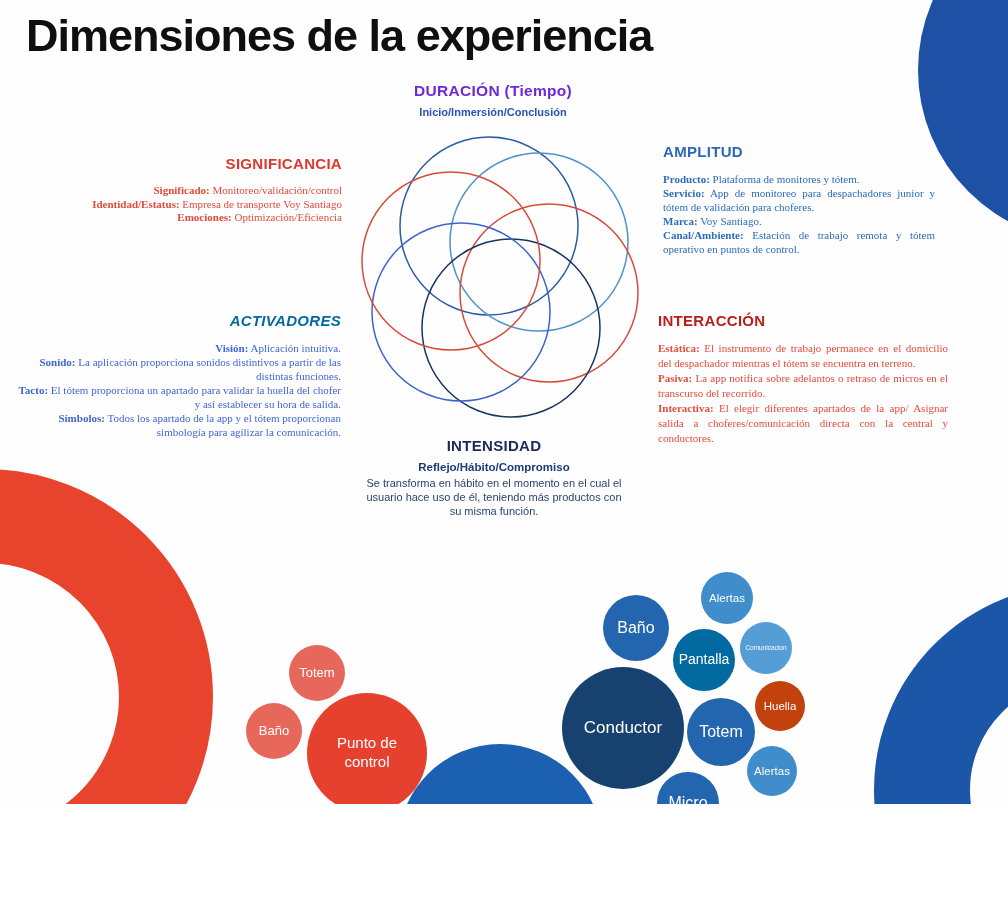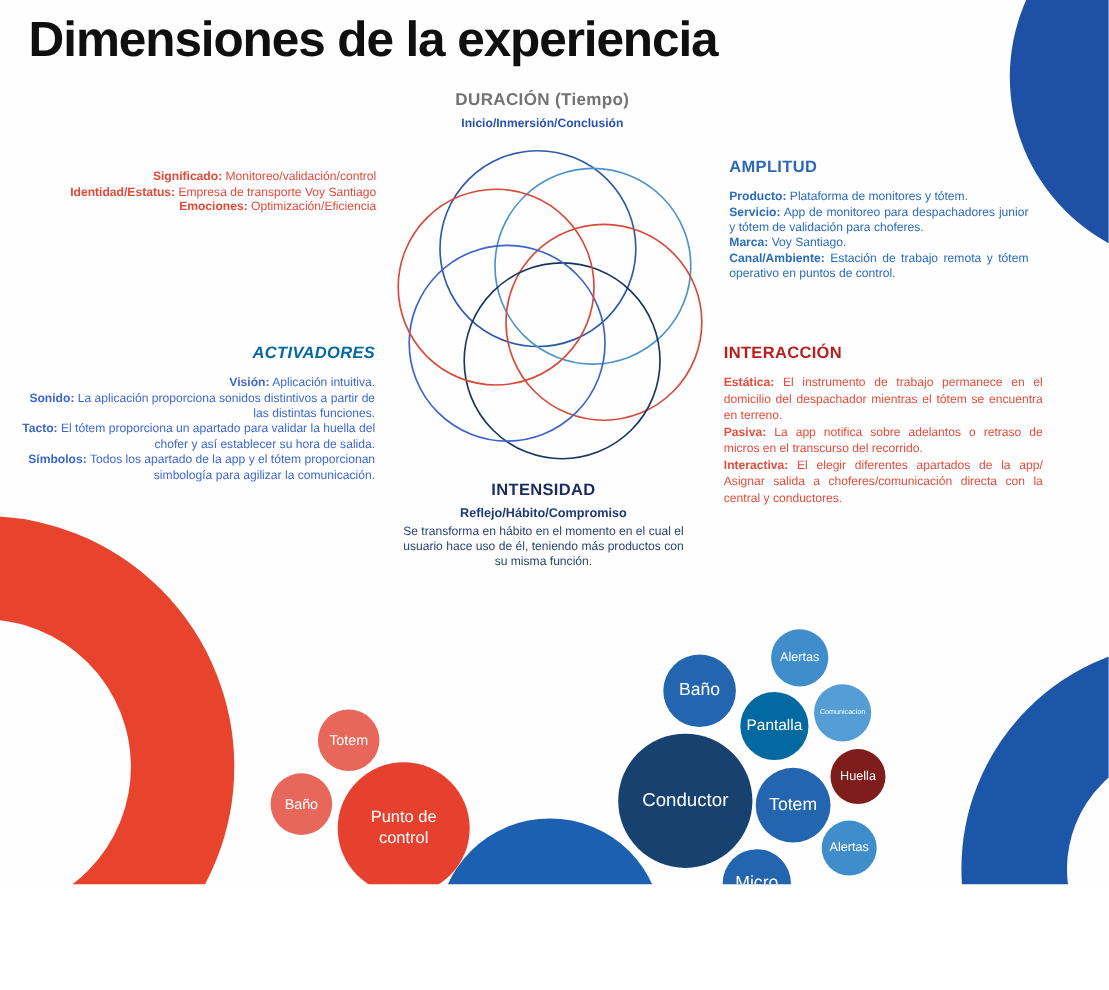--- a/index.html
+++ b/index.html
@@ -6,24 +6,24 @@
   .canvas{position:relative;width:1008px;height:804px;overflow:hidden;background:#fefefe;
           font-family:"Liberation Sans",sans-serif;}
   
   .deco{position:absolute;left:0;top:0;z-index:0;}
   
   .page-title{position:absolute;left:26px;top:10px;margin:0;z-index:2;
               font-size:45px;font-weight:700;letter-spacing:-1px;color:#0f0f0f;}
   
   .sec{position:absolute;z-index:2;}
   .sec h2{margin:0 0 12px 0;font-size:15px;font-weight:700;letter-spacing:.3px;}
-  .sec p{margin:0;font-size:11px;line-height:14px;}
+  .sec p{margin:0;font-size:11px;line-height:14px;font-family:Liberation Serif, serif;}
   .sec p b{font-weight:700;}
   .sec-duracion{left:383px;top:82px;width:220px;text-align:center;}
-  .sec-duracion h2{color:#737373;font-size:15.5px;margin-bottom:6px;}
+  .sec-duracion h2{color:#6d28d9;font-size:15.5px;margin-bottom:6px;}
   .sec-duracion .sub{color:#2a52b4;font-size:11px;font-weight:600;}
   .sec-significancia{left:40px;top:155px;width:302px;text-align:right;}
   .sec-significancia h2{color:#e0372a;}
   .sec-significancia p{color:#e24a3a;line-height:13.5px;}
   .sec-amplitud{left:663px;top:143px;width:272px;text-align:left;}
   .sec-amplitud h2{color:#2a69b8;}
   .sec-amplitud p{color:#2b6cbb;text-align:justify;}
   .sec-activadores{left:16px;top:312px;width:325px;text-align:right;}
   .sec-activadores h2{color:#0369a1;font-style:italic;}
   .sec-activadores p{color:#3f67d2;}
@@ -42,21 +42,21 @@
   .b-bano-red    {left:246px;top:703px;width:56px;height:56px;background:#e7685a;font-size:13px;}
   .b-punto       {left:307px;top:693px;width:120px;height:120px;background:#e6402f;font-size:15px;}
   .b-despachador {left:398px;top:744px;width:204px;height:204px;background:#1c60b2;font-size:15.5px;letter-spacing:.4px;}
   .b-despachador span{width:70%;margin-top:-28px;}
   .b-conductor   {left:562px;top:667px;width:122px;height:122px;background:#17416f;font-size:17px;}
   .b-bano-blue   {left:603px;top:595px;width:66px;height:66px;background:#2465af;font-size:16px;}
   .b-alertas-top {left:701px;top:572px;width:52px;height:52px;background:#3f8dca;font-size:11.5px;}
   .b-pantalla    {left:673px;top:629px;width:62px;height:62px;background:#0369a1;font-size:14px;}
   .b-comunicacion{left:740px;top:622px;width:52px;height:52px;background:#549dd5;font-size:6.5px;}
   .b-totem-blue  {left:687px;top:698px;width:68px;height:68px;background:#2465af;font-size:16px;}
-  .b-huella      {left:755px;top:681px;width:50px;height:50px;background:#7f1d1d;font-size:11.5px;}
+  .b-huella      {left:755px;top:681px;width:50px;height:50px;background:#c2410c;font-size:11.5px;}
   .b-alertas-right{left:747px;top:746px;width:50px;height:50px;background:#3f8dca;font-size:11.5px;}
   .b-micro       {left:657px;top:772px;width:62px;height:62px;background:#2465af;font-size:16px;}
   .b-controles   {left:715px;top:809px;width:52px;height:52px;background:#c2410c;font-size:8.5px;}
 </style>
 </head>
 <body>
 
 <div class="canvas">
 
   <svg class="deco" width="1008" height="900" viewBox="0 0 1008 900">
@@ -78,20 +78,21 @@
   </svg>
 
   <h1 class="page-title">Dimensiones de la experiencia</h1>
 
   <div class="sec sec-duracion">
     <h2>DURACIÓN (Tiempo)</h2>
     <div class="sub">Inicio/Inmersión/Conclusión</div>
   </div>
 
   <div class="sec sec-significancia">
+    <h2>SIGNIFICANCIA</h2>
     <p><b>Significado:</b> <span>Monitoreo/validación/control</span></p>
     <p><b>Identidad/Estatus:</b> <span>Empresa de transporte Voy Santiago</span></p>
     <p><b>Emociones:</b> <span>Optimización/Eficiencia</span></p>
   </div>
 
   <div class="sec sec-amplitud">
     <h2>AMPLITUD</h2>
     <p><b>Producto:</b> <span>Plataforma de monitores y tótem.</span></p>
     <p><b>Servicio:</b> <span>App de monitoreo para despachadores junior y tótem de validación para choferes.</span></p>
     <p><b>Marca:</b> <span>Voy Santiago.</span></p>

